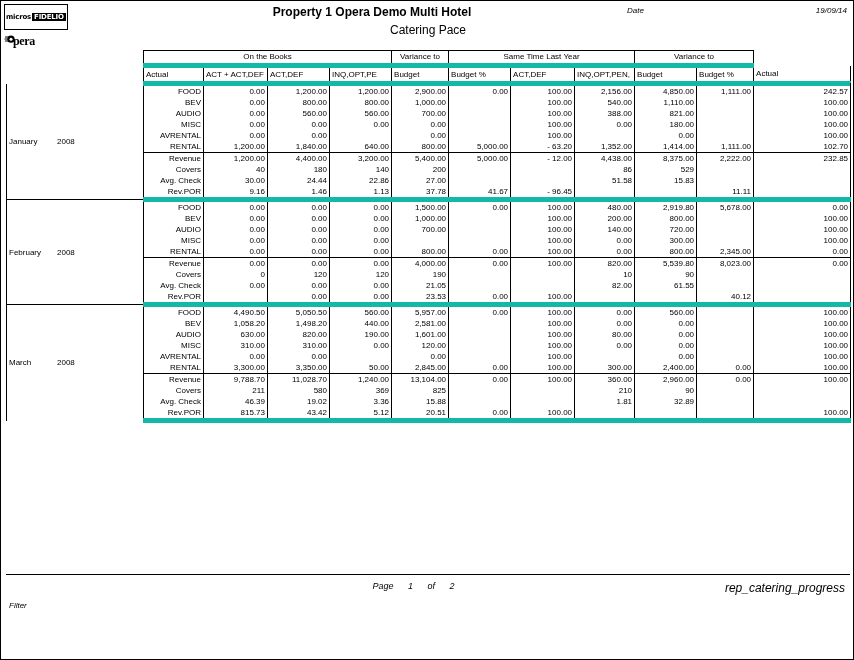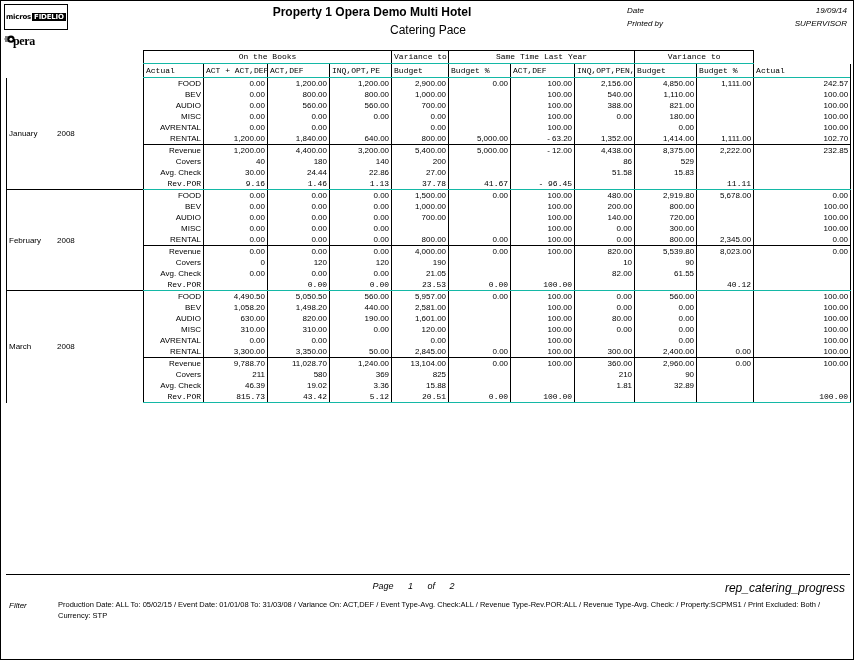--- a/index.html
+++ b/index.html
@@ -106,21 +106,21 @@
     vertical-align: middle;
     font-weight: normal;
     line-height: 11px;
     height: 11px;
     white-space: nowrap;
     overflow: hidden;
   }
   .bL { border-left: 1px solid #000; }
   .bR { border-right: 1px solid #000; }
   .bT { border-top: 1px solid #000; }
-  .bB { border-bottom: 1px solid #14b8a6; font-family: Liberation Mono, monospace; }
+  .bB { border-bottom: 5px solid #14b8a6; }
   .num { text-align: right; }
   .ctr { text-align: center; }
   .lft { text-align: left; }
   .rlabel { text-align: right; padding-right: 3px; }
 
   tr.hgrp td { height: 12px; line-height: 12px; }
   tr.hcol td { height: 13px; line-height: 13px; }
 
   .monthcell {
     vertical-align: top;
@@ -180,24 +180,20 @@
           </svg></span><span>pera</span></div>
   </div>
 
   <div class="hdr-title">Property 1 Opera Demo Multi Hotel</div>
   <div class="hdr-sub">Catering Pace</div>
 
   <div class="hdr-meta">
     <div class="row">
       <span class="lbl">Date</span>
       <span class="val">19/09/14</span>
-    </div>
-    <div class="row">
-      <span class="lbl">Printed by</span>
-      <span class="val">SUPERVISOR</span>
     </div>
   </div>
 
   <table class="rpt">
     <colgroup>
       <col style="width:137px">
       <col style="width:60px">
       <col style="width:64px">
       <col style="width:62px">
       <col style="width:62px">
@@ -645,15 +641,14 @@
 
   <div class="footer-rule"></div>
   <div class="pageno">
     <span>Page</span>
     <span>1</span>
     <span>of</span>
     <span>2</span>
   </div>
   <div class="repname">rep_catering_progress</div>
   <div class="filter-label">Filter</div>
-  <div class="filter-text">Production Date: ALL To: 05/02/15 / Event Date: 01/01/08 To: 31/03/08 / Variance On: ACT,DEF / Event Type-Avg. Check:ALL / Revenue Type-Rev.POR:ALL / Revenue Type-Avg. Check: / Property:SCPMS1 / Print Excluded: Both / Currency: STP</div>
 
 </div>
 
 </body></html>

